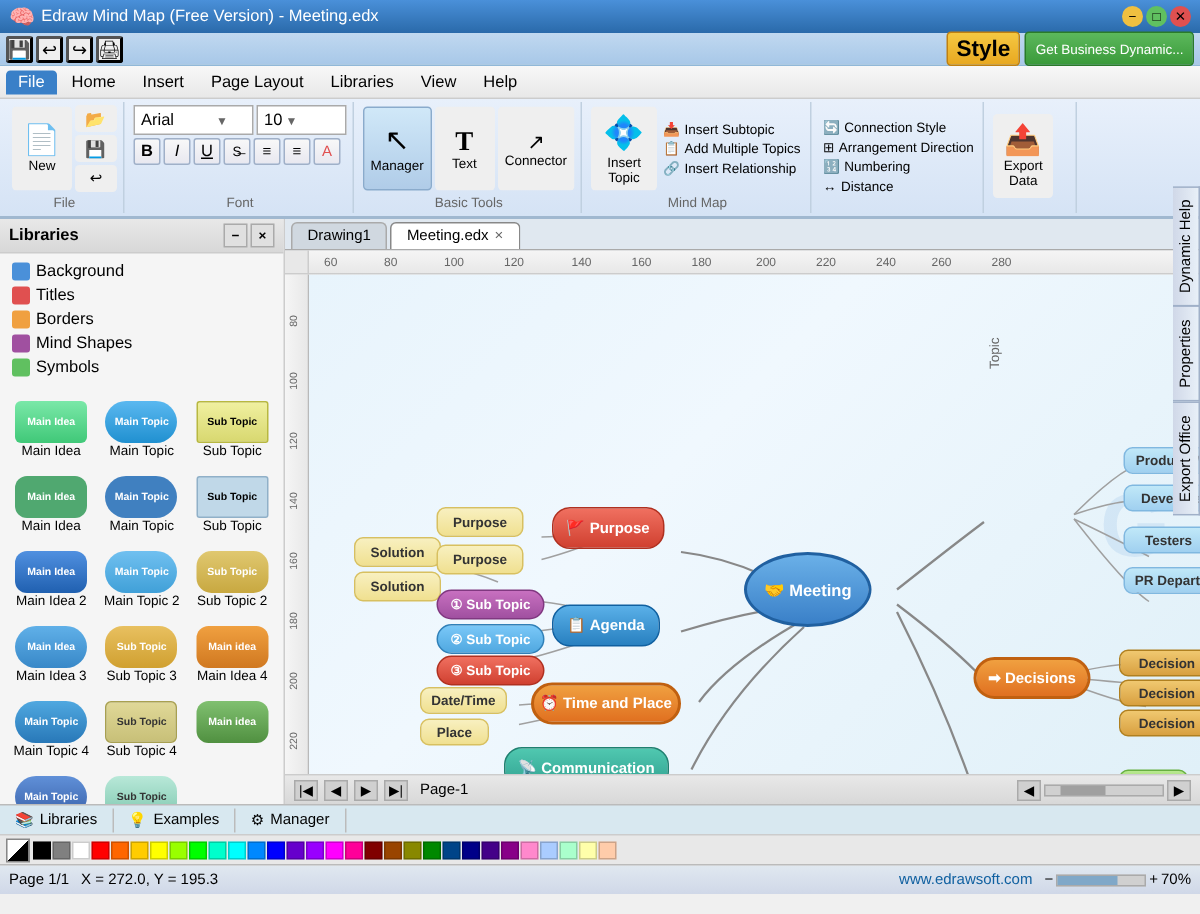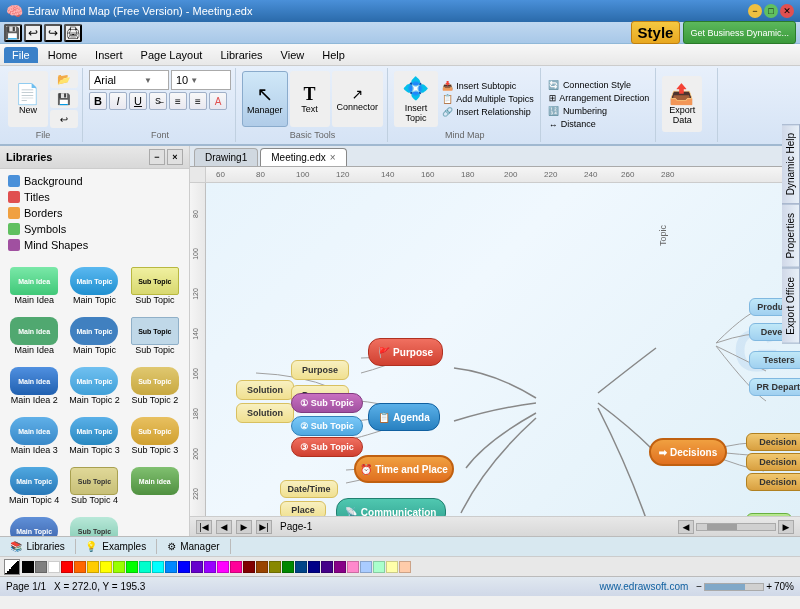--- a/index.html
+++ b/index.html
@@ -263,21 +263,20 @@
       background: linear-gradient(to bottom, #b8e890, #90d060);
       color: #333;
       border: 1px solid #68b040;
       border-radius: 6px;
     }
     .node-solution {
       background: linear-gradient(to bottom, #f8f0c0, #f0e090);
       color: #333;
       border: 1px solid #d8c060;
       border-radius: 6px;
-      margin-top: 22px;
     }
 
     
     .bottom-bar {
       background: linear-gradient(to bottom, #e8e8e8, #d8d8d8);
       height: 20px;
       display: flex;
       align-items: center;
       padding: 0 6px;
       border-top: 1px solid #ccc;
@@ -567,27 +566,27 @@
       </div>
       <div class="library-item">
         <span class="lib-icon" style="background:#e05050;"></span>
         <span>Titles</span>
       </div>
       <div class="library-item">
         <span class="lib-icon" style="background:#f0a040;"></span>
         <span>Borders</span>
       </div>
       <div class="library-item">
+        <span class="lib-icon" style="background:#a050a0;"></span>
+        <span>Mind Shapes</span>
+      </div>
+      <div class="library-item">
         <span class="lib-icon" style="background:#60c060;"></span>
         <span>Symbols</span>
       </div>
-      <div class="library-item">
-        <span class="lib-icon" style="background:#a050a0;"></span>
-        <span>Mind Shapes</span>
-      </div>
     </div>
 
     <div class="shape-grid">
 
       <div class="shape-item">
         <div class="shape-box" style="background:linear-gradient(to bottom,#7ae8a8,#40c878); color:white; font-size:7px;">Main Idea</div>
         <span>Main Idea</span>
       </div>
       <div class="shape-item">
         <div class="shape-box" style="background:linear-gradient(to bottom,#5ab8f0,#2090d0); color:white; font-size:7px; border-radius:14px;">Main Topic</div>
@@ -622,28 +621,28 @@
       <div class="shape-item">
         <div class="shape-box" style="background:linear-gradient(to bottom,#e0c870,#c8a840); color:white; font-size:7px; border-radius:10px;">Sub Topic</div>
         <span>Sub Topic 2</span>
       </div>
 
       <div class="shape-item">
         <div class="shape-box" style="background:linear-gradient(to bottom,#60b0e8,#3888c8); color:white; font-size:7px; border-radius:24px;">Main Idea</div>
         <span>Main Idea 3</span>
       </div>
       <div class="shape-item">
-        <div class="shape-box" style="background:linear-gradient(to bottom,#5ab0e8,#2888c0); color:white; font-size:7px; border-radius:14px;">Main Topic</div>
-        <span>Main Topic 3</span>
-      </div>
-      <div class="shape-item">
         <div class="shape-box" style="background:linear-gradient(to bottom,#e8c060,#d0a030); color:white; font-size:7px; border-radius:12px;">Sub Topic</div>
         <span>Sub Topic 3</span>
       </div>
 
+      <div class="shape-item">
+        <div class="shape-box" style="background:linear-gradient(to bottom,#f0a040,#d07820); color:white; font-size:7px; border-radius:8px;">Main idea</div>
+        <span>Main Idea 4</span>
+      </div>
       <div class="shape-item">
         <div class="shape-box" style="background:linear-gradient(to bottom,#50a8e0,#2878b8); color:white; font-size:7px; border-radius:14px;">Main Topic</div>
         <span>Main Topic 4</span>
       </div>
       <div class="shape-item">
         <div class="shape-box" style="background:linear-gradient(to bottom,#e0d898,#c8c078); color:#333; font-size:7px; border-radius:4px; border:1px solid #a8a050;">Sub Topic</div>
         <span>Sub Topic 4</span>
       </div>
 
       <div class="shape-item">
@@ -755,20 +754,23 @@
           <path d="M500,355 Q538,365 558,368" stroke="#a0a0a0" stroke-width="1" fill="none"></path>
 
           <path d="M635,125 Q650,118 650,118" stroke="#aaa" stroke-width="1" fill="none"></path>
           <path d="M635,155 Q650,148 650,148" stroke="#aaa" stroke-width="1" fill="none"></path>
           <path d="M635,190 Q650,163 650,163" stroke="#aaa" stroke-width="1" fill="none"></path>
           <path d="M635,190 Q650,180 650,180" stroke="#aaa" stroke-width="1" fill="none"></path>
           <path d="M635,218 Q650,200 650,200" stroke="#aaa" stroke-width="1" fill="none"></path>
           <path d="M635,218 Q650,215 650,215" stroke="#aaa" stroke-width="1" fill="none"></path>
         </svg>
 
+        <div class="node node-central" style="left:290px; top:185px; width:85px; height:50px;">
+          🤝 Meeting
+        </div>
 
         <div class="node node-solution" style="left:30px; top:175px; width:58px; height:20px; font-size:9px; padding:2px 5px;">Solution</div>
         <div class="node node-solution" style="left:85px; top:155px; width:58px; height:20px; font-size:9px; padding:2px 5px;">Purpose</div>
         <div class="node node-solution" style="left:85px; top:180px; width:58px; height:20px; font-size:9px; padding:2px 5px;">Purpose</div>
         <div class="node node-solution" style="left:30px; top:198px; width:58px; height:20px; font-size:9px; padding:2px 5px;">Solution</div>
 
         <div class="node node-red" style="left:162px; top:155px; width:75px; height:28px; font-size:10px;">🚩 Purpose</div>
 
         <div class="node node-blue" style="left:162px; top:220px; width:72px; height:28px;">📋 Agenda</div>
 

